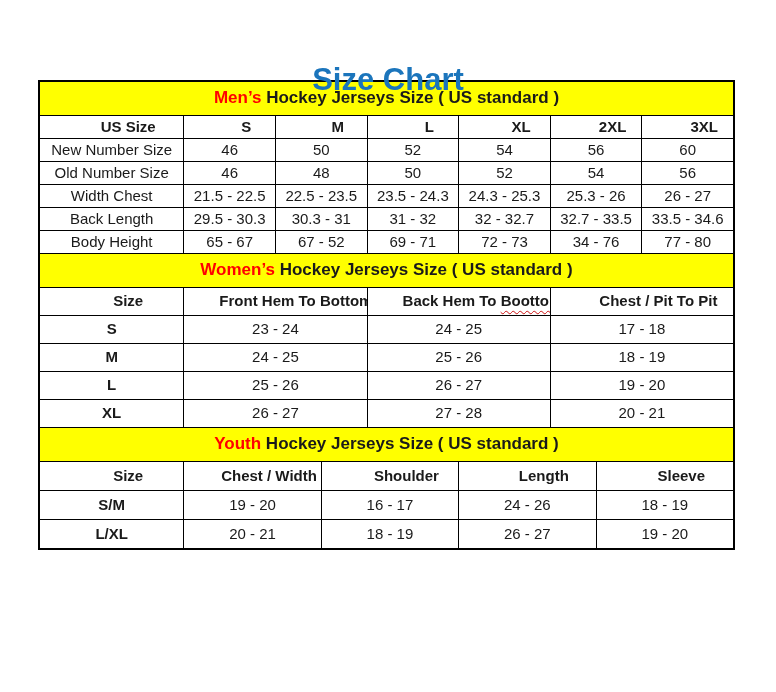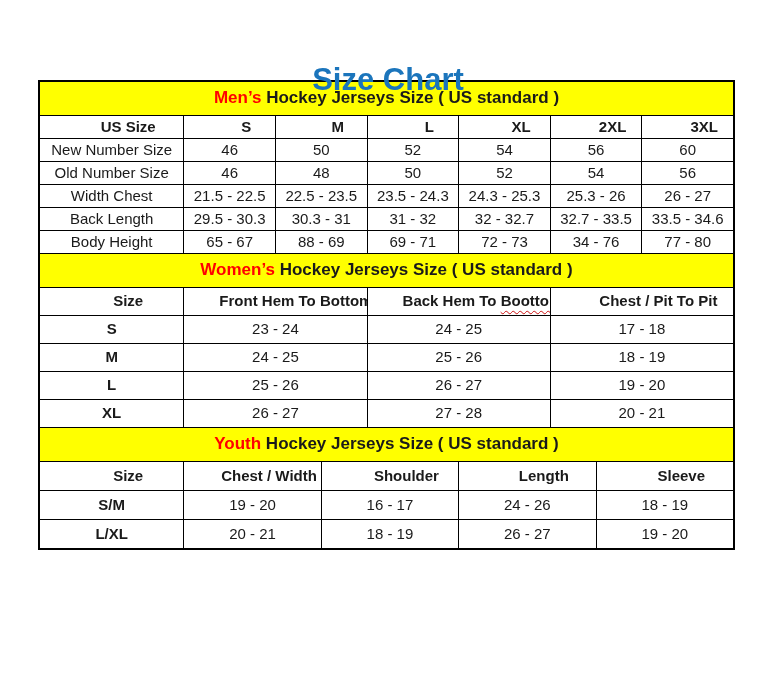--- a/index.html
+++ b/index.html
@@ -136,21 +136,21 @@
           <td>29.5 - 30.3</td>
           <td>30.3 - 31</td>
           <td>31 - 32</td>
           <td>32 - 32.7</td>
           <td>32.7 - 33.5</td>
           <td>33.5 - 34.6</td>
         </tr>
         <tr>
           <td>Body Height</td>
           <td>65 - 67</td>
-          <td>88 - 69</td>
+          <td>67 - 52</td>
           <td>69 - 71</td>
           <td>72 - 73</td>
           <td>34 - 76</td>
           <td>77 - 80</td>
         </tr>
       </tbody>
     </table>
   <table class="size-table t-womens">
       <colgroup>
         <col class="label-col">

